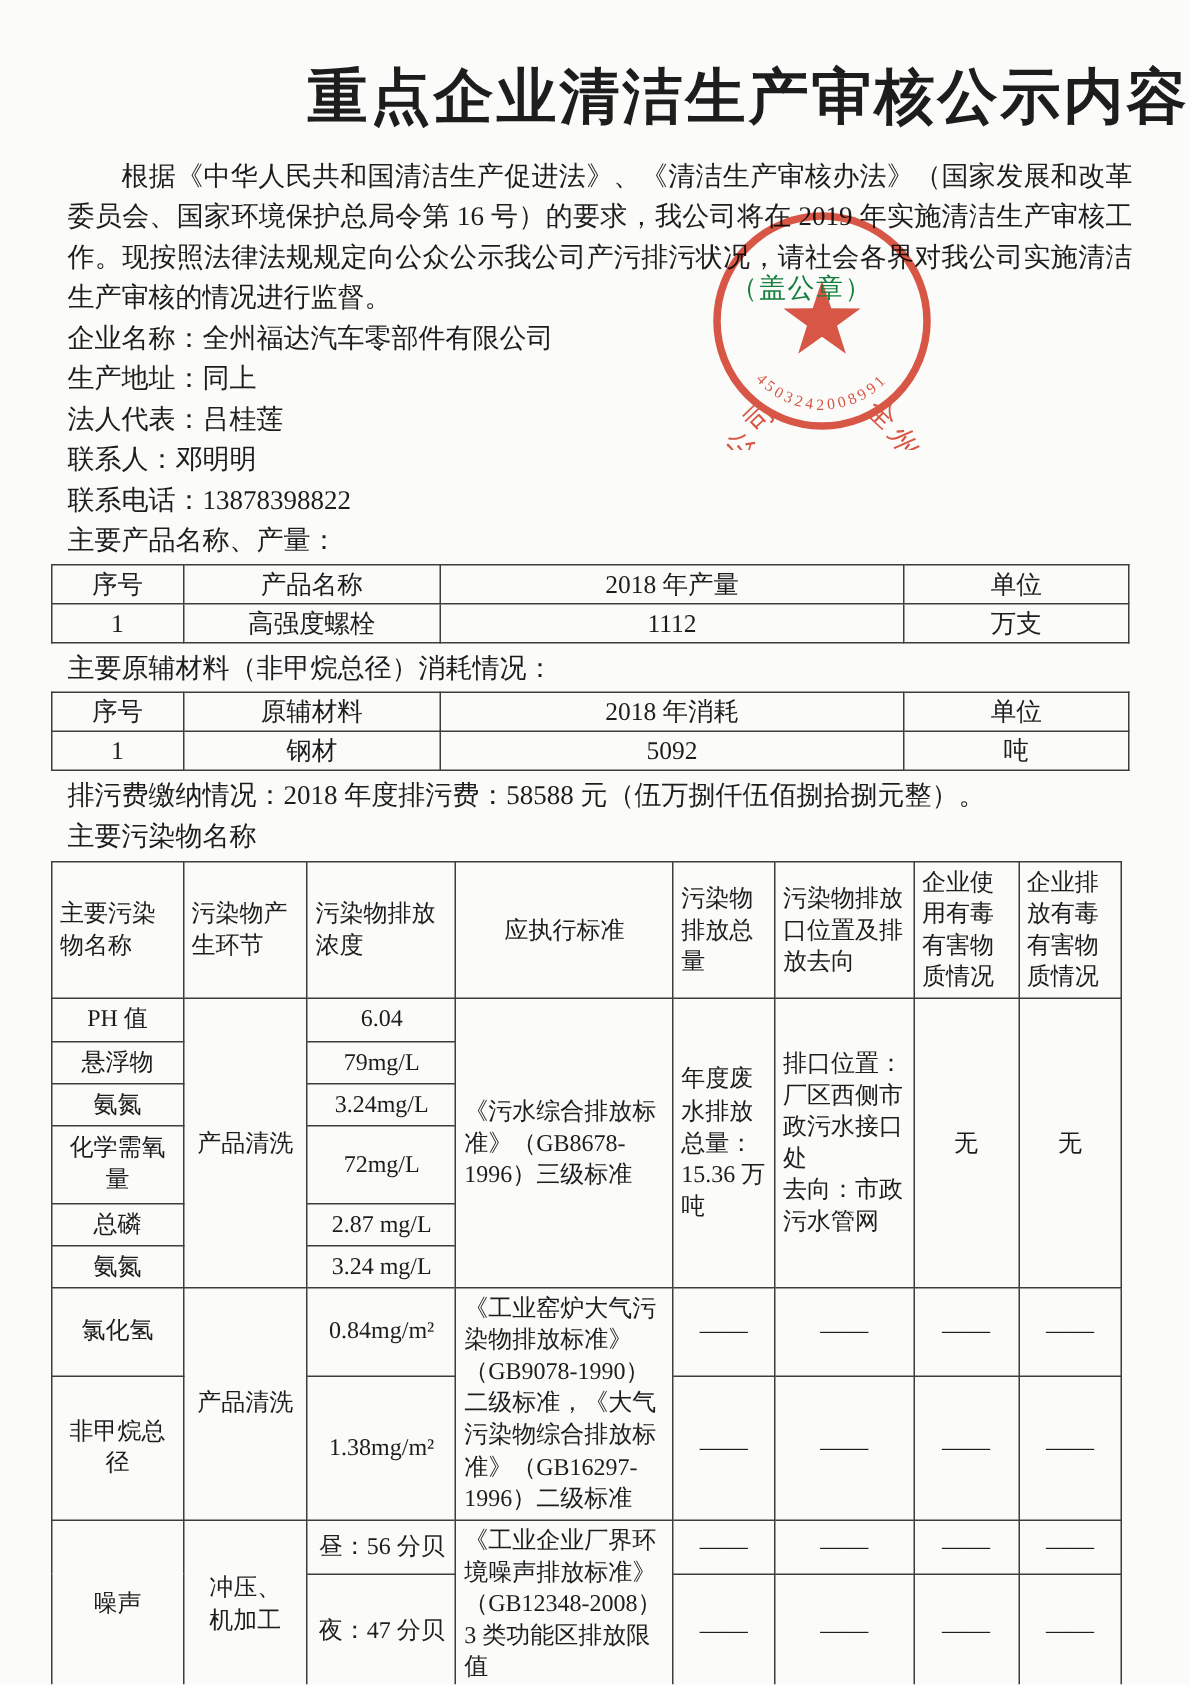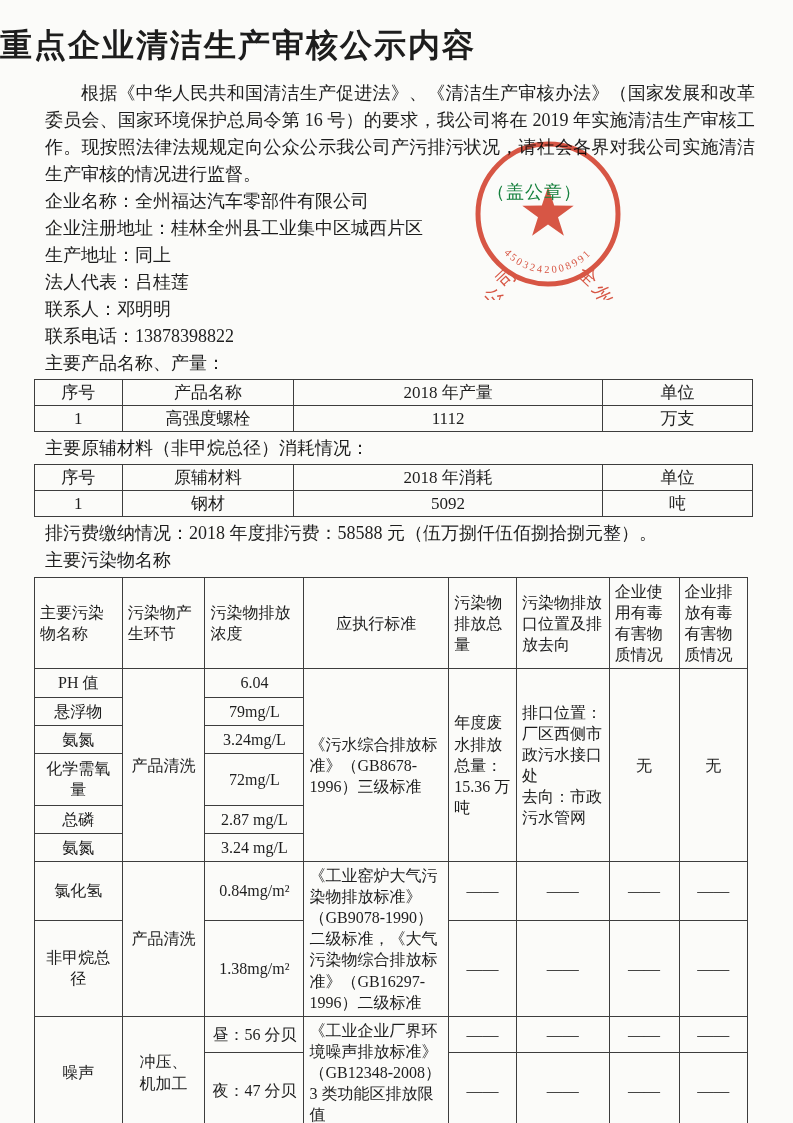--- a/index.html
+++ b/index.html
@@ -5,23 +5,23 @@
   html,body{margin:0;padding:0;}
   .page{
     position:relative;
     width:793px;height:1123px;
     background:#fbfbf9;
     color:#1d1d1d;
     font-family:"Liberation Serif","DejaVu Serif",serif;
     overflow:hidden;
   }
   .doc-title{
-    margin:0;padding-top:24px;
-    text-align:left;
-    font-size:32px;font-weight:700;letter-spacing:2px;
+    margin:0;padding-top:37px;
+    text-align:right;
+    font-size:40px;font-weight:700;letter-spacing:2px;
   }
   .intro{
     margin:12px 38px 0 45px;
     font-size:18px;line-height:27px;
     text-align:justify;text-indent:2em;
   }
   .info-line,.section-line{
     margin:0 38px 0 45px;
     font-size:18px;line-height:27px;
   }
@@ -68,23 +68,20 @@
 <body>
 
 <div class="page">
 
   <h1 class="doc-title">重点企业清洁生产审核公示内容</h1>
 
   <p class="intro">根据《中华人民共和国清洁生产促进法》、《清洁生产审核办法》（国家发展和改革委员会、国家环境保护总局令第 16 号）的要求，我公司将在 2019 年实施清洁生产审核工作。现按照法律法规规定向公众公示我公司产污排污状况，请社会各界对我公司实施清洁生产审核的情况进行监督。</p>
 
   <div class="info-line">
     <span>企业名称：</span><span>全州福达汽车零部件有限公司</span>
-  </div>
-  <div class="info-line">
-    <span>企业注册地址：</span><span>桂林全州县工业集中区城西片区</span>
   </div>
   <div class="info-line">
     <span>生产地址：</span><span>同上</span>
   </div>
   <div class="info-line">
     <span>法人代表：</span><span>吕桂莲</span>
   </div>
   <div class="info-line">
     <span>联系人：</span><span>邓明明</span>
   </div>

